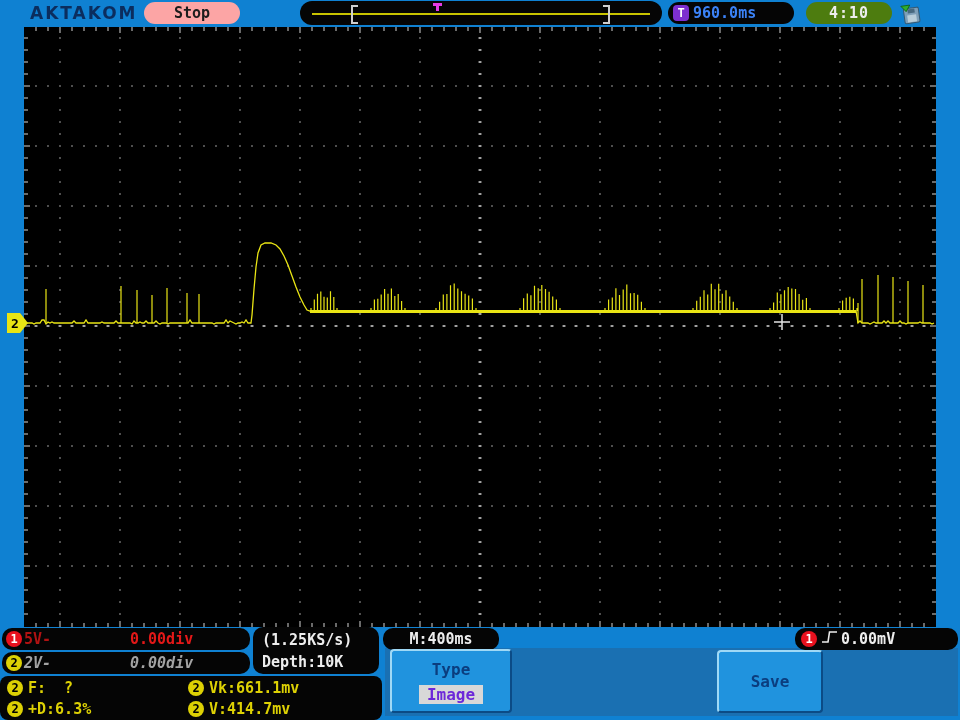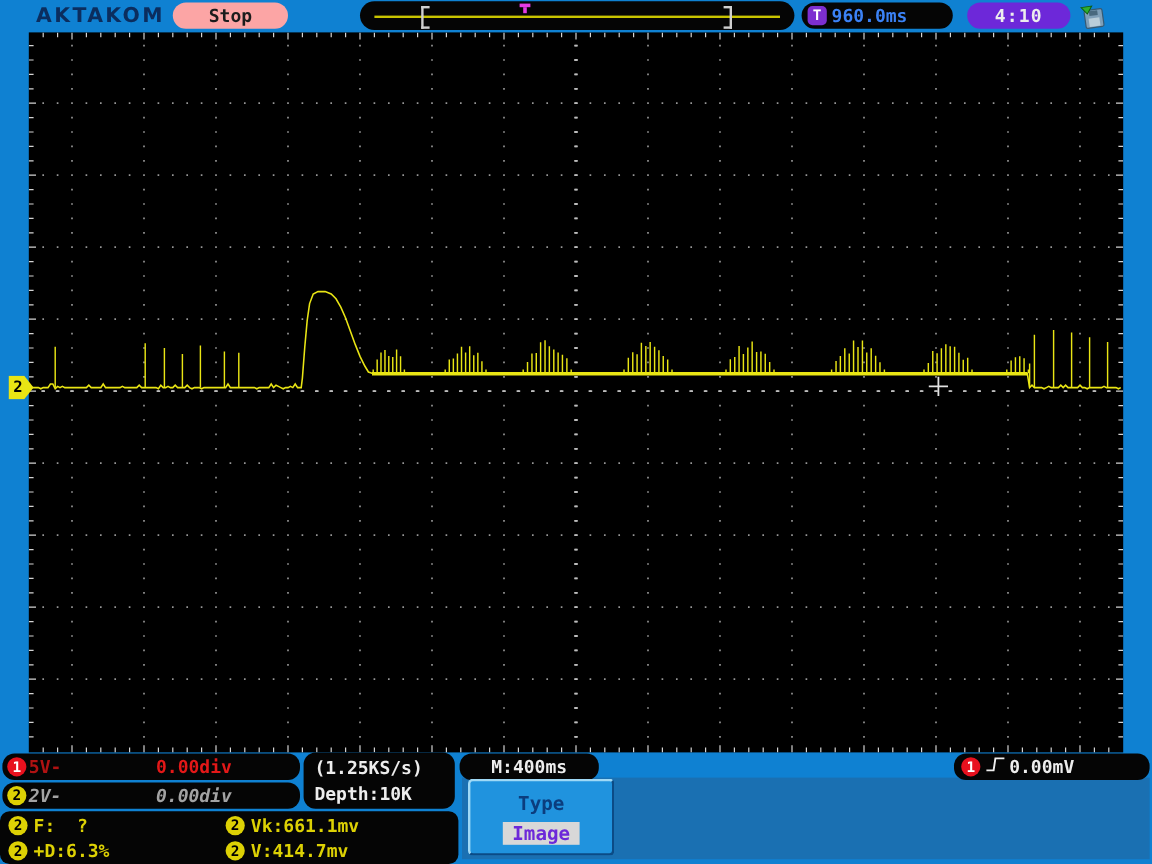--- a/index.html
+++ b/index.html
@@ -18,21 +18,21 @@
   .bracket{position:absolute;top:4px;width:5px;height:15px;border-top:2px solid #cfcfcf;border-bottom:2px solid #cfcfcf;}
   .bracket-l{left:51px;border-left:2px solid #cfcfcf;}
   .bracket-r{left:303px;border-right:2px solid #cfcfcf;}
   .t-marker{position:absolute;left:133px;top:2px;width:9px;height:3px;background:#e43be4;}
   .t-marker::after{content:"";position:absolute;left:3px;top:3px;width:3px;height:5px;background:#e43be4;}
   .ttime-pill{position:absolute;left:668px;top:2px;width:126px;height:22px;border-radius:11px;background:#050505;
               display:flex;align-items:center;}
   .t-badge{width:16px;height:16px;margin-left:5px;border-radius:4px;background:#7d2fd0;color:#fff;
            font-size:12px;font-weight:bold;display:flex;align-items:center;justify-content:center;}
   .ttime-text{color:#3b82f6;font-size:15px;font-weight:bold;margin-left:4px;}
-  .clock-pill{position:absolute;left:806px;top:2px;width:86px;height:22px;border-radius:11px;background:#6d28d9;
+  .clock-pill{position:absolute;left:806px;top:2px;width:86px;height:22px;border-radius:11px;background:#4d7c0f;
               color:#ededed;font-size:15px;font-weight:bold;display:flex;align-items:center;justify-content:center;letter-spacing:1px;}
   .disk-icon{position:absolute;left:898px;top:2px;}
 
   
   .display{position:absolute;left:24px;top:27px;width:912px;height:600px;background:#000;}
   .ch-marker{position:absolute;left:-17px;top:286px;width:21px;height:20px;background:#e9e514;
              clip-path:polygon(0 0,62% 0,100% 50%,62% 100%,0 100%);
              color:#000;font-size:13px;font-weight:bold;display:flex;align-items:center;justify-content:flex-start;
              padding-left:4px;box-sizing:border-box;}
 
@@ -170,13 +170,16 @@
     <div class="meas-item meas-3">
       <div class="badge badge-yel">2</div>
       <span>V:414.7mv</span>
     </div>
   </div>
 
   <div class="soft-btn type-btn">
     <div class="type-label">Type</div>
     <div><span class="type-value">Image</span></div>
   </div>
+  <div class="soft-btn save-btn">
+    <span>Save</span>
+  </div>
 </div>
 
 </body></html>

